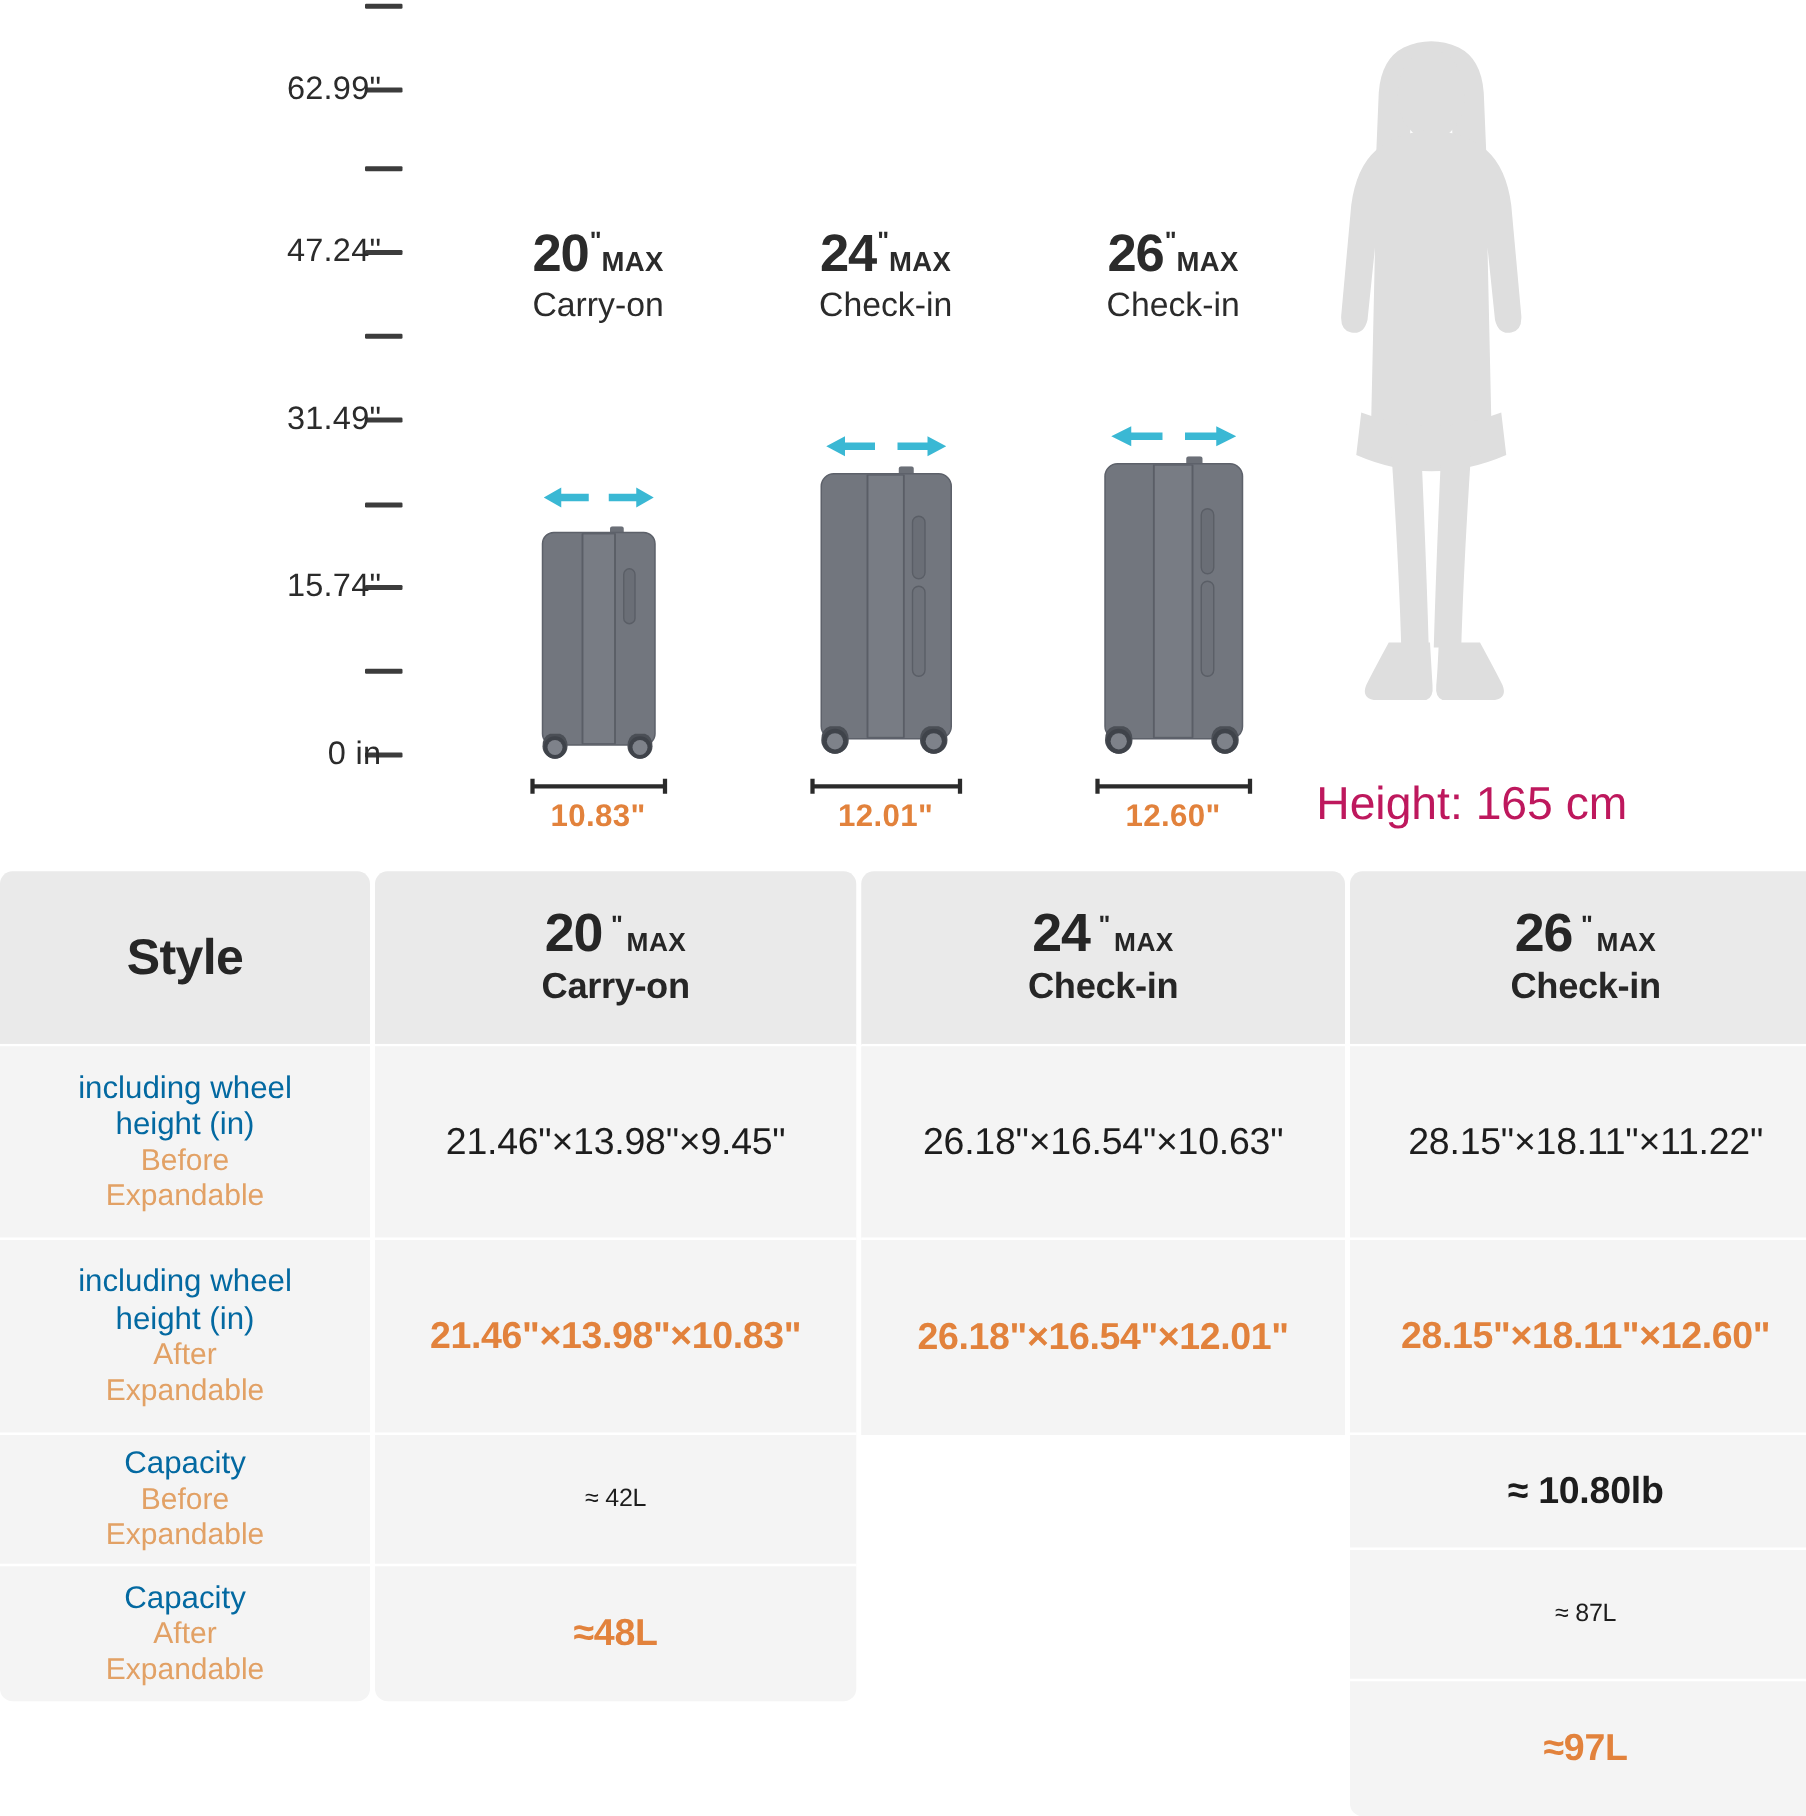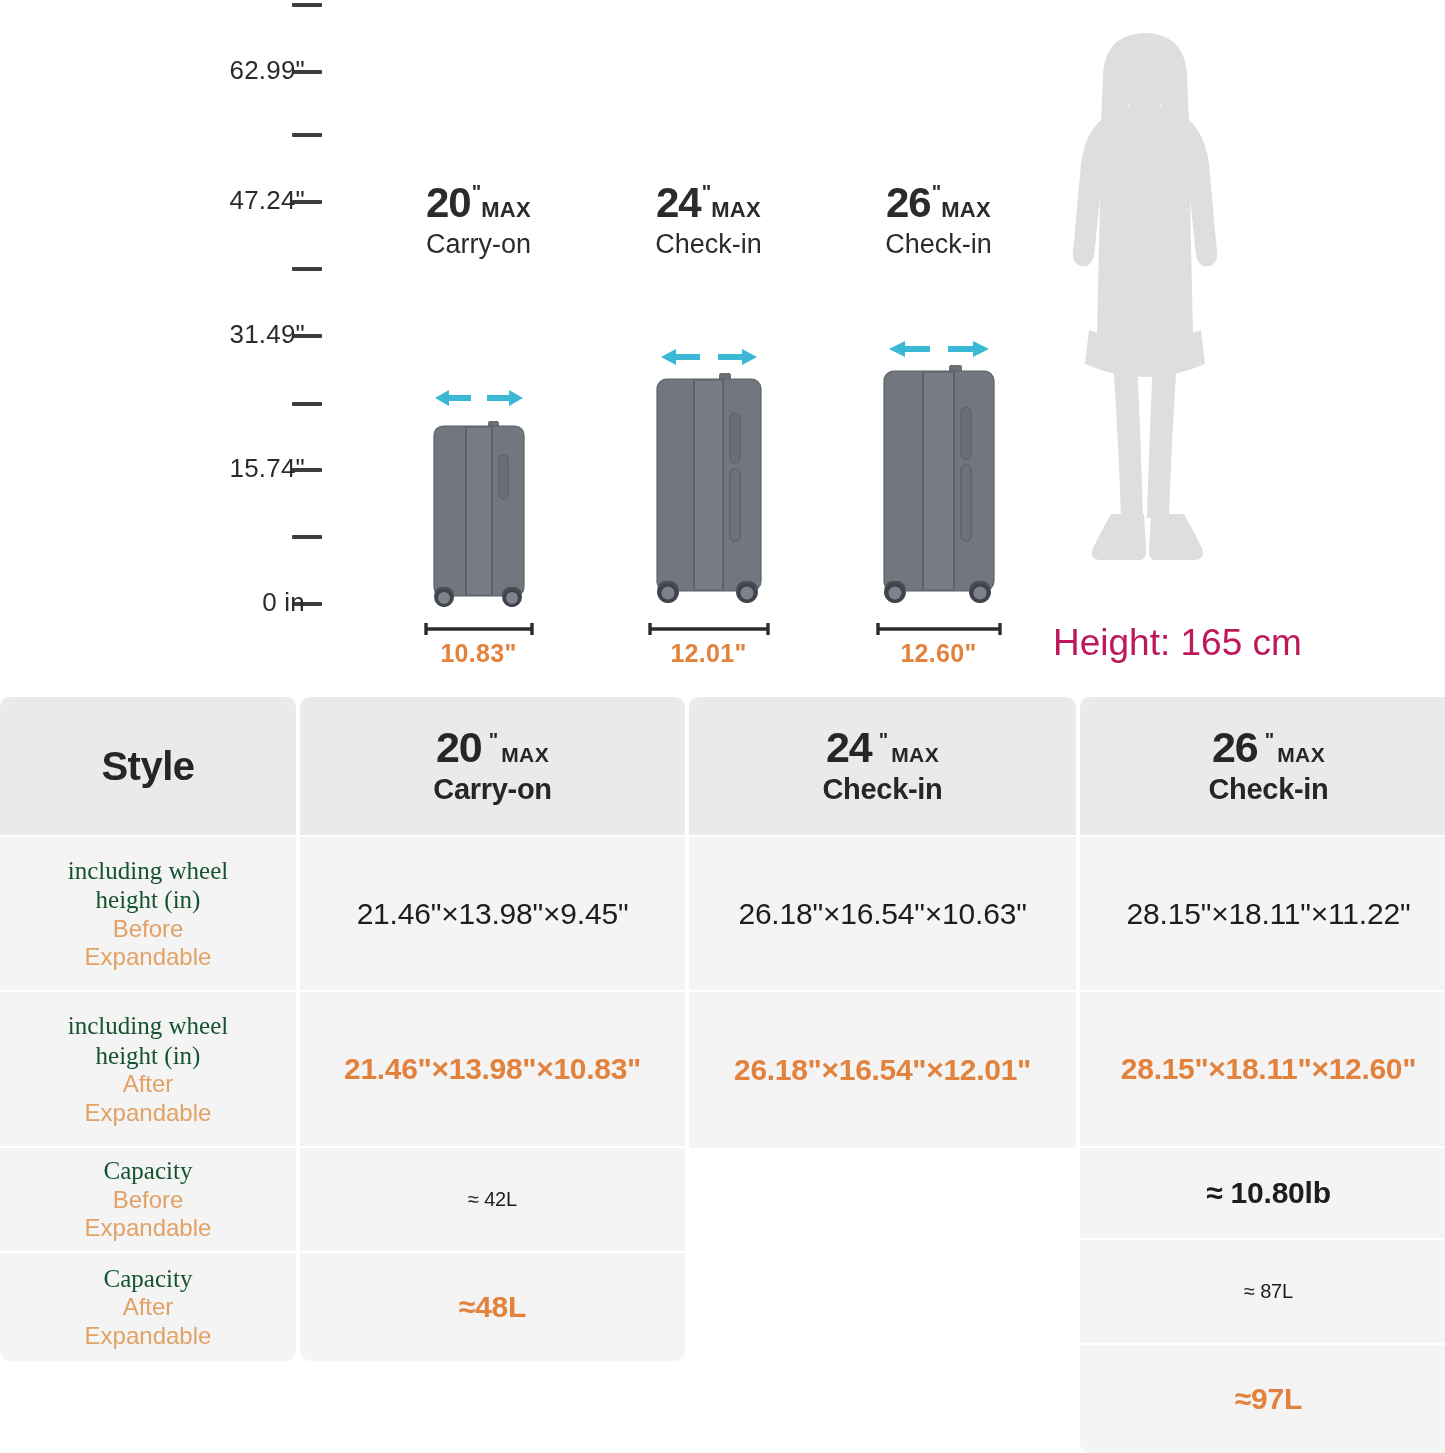--- a/index.html
+++ b/index.html
@@ -100,21 +100,21 @@
   .style-word {
     font-size: 40px; font-weight: 700; letter-spacing: -.5px; color: #262626;
   }
   .h-top { display: flex; align-items: baseline; justify-content: center; line-height: 1; }
   .h-num { font-size: 43px; font-weight: 700; letter-spacing: -1px; color: #262626; }
   .h-inch { font-size: 20px; font-weight: 700; color: #262626; align-self: flex-start; margin: 4px 0 0 7px; letter-spacing: -1px;}
   .h-max { font-size: 21px; font-weight: 700; color: #262626; margin-left: 4px; letter-spacing: .4px; }
   .h-kind { font-size: 29px; font-weight: 700; color: #262626; margin-top: 4px; letter-spacing: -.3px; }
 
   
-  .lbl-main { font-size: 25px; color: #14532d; line-height: 1.18; font-family: Liberation Serif, serif; }
+  .lbl-main { font-size: 25px; color: #0369a1; line-height: 1.18; }
   .lbl-sub { font-size: 24px; color: #e2a165; line-height: 1.18; }
 
   
   .v-dim { font-size: 30px; color: #1d1d1d; letter-spacing: -.2px; white-space: nowrap; }
   .v-dim-orange { font-size: 30px; font-weight: 700; color: #e2823c; letter-spacing: -.3px; white-space: nowrap; }
   .v-weight { font-size: 30px; font-weight: 700; color: #1d1d1d; letter-spacing: -.2px; }
   .v-cap { font-size: 20px; color: #1d1d1d; letter-spacing: -.2px; }
   .v-cap-orange { font-size: 30px; font-weight: 700; color: #e2823c; letter-spacing: -.2px; }
 
   .r1 { height: 155px; }

